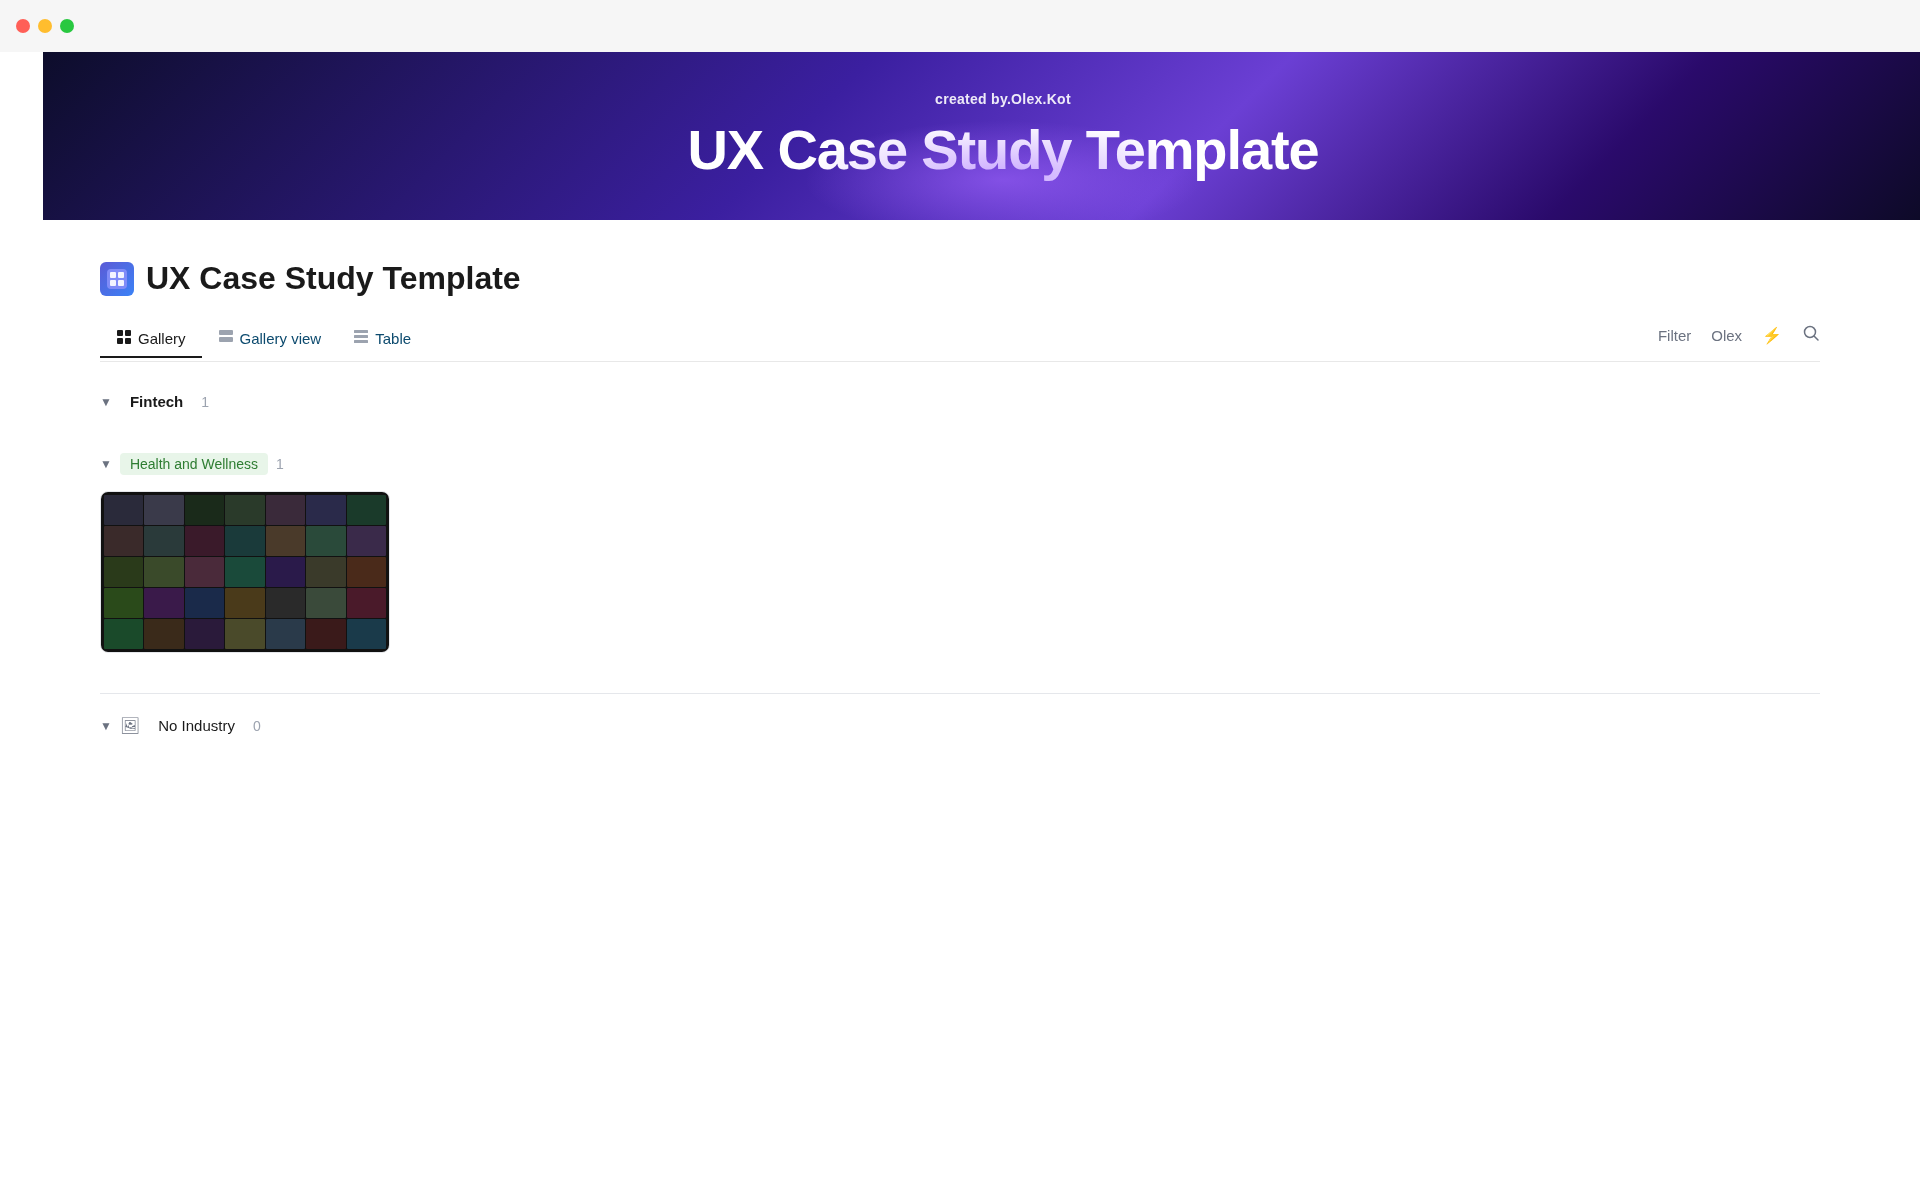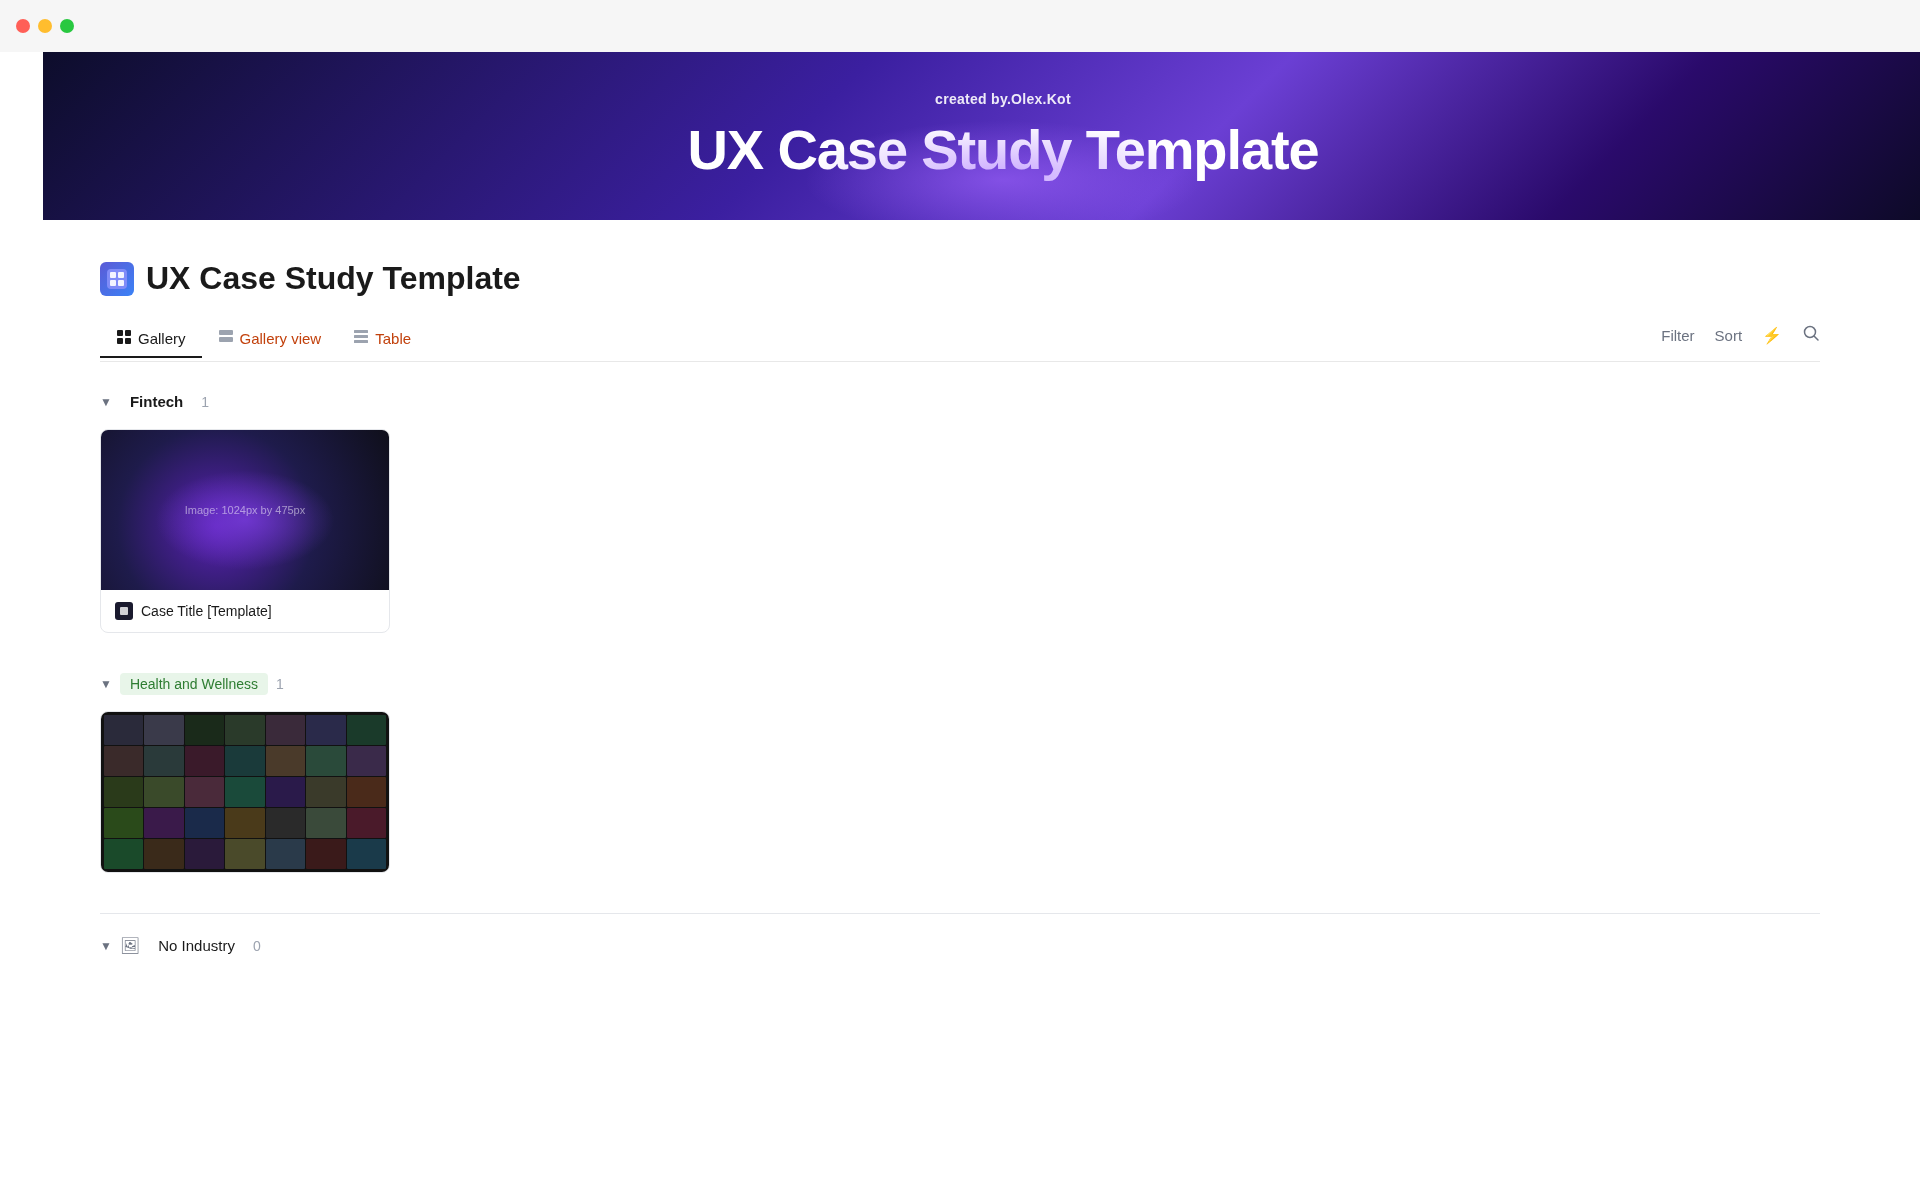--- a/index.html
+++ b/index.html
@@ -114,21 +114,21 @@
       display: flex;
       gap: 0;
     }
     .tab-item {
       display: flex;
       align-items: center;
       gap: 6px;
       padding: 8px 16px;
       cursor: pointer;
       font-size: 15px;
-      color: #c2410c;
+      color: #0c4a6e;
       border-bottom: 2px solid transparent;
       margin-bottom: -1px;
     }
     .tab-item.active {
       color: #1a1a1a;
       border-bottom: 2px solid #1a1a1a;
       font-weight: 500;
     }
     .tab-icon {
       font-size: 14px;
@@ -353,53 +353,36 @@
             <rect x="1" y="1" width="14" height="3" rx="0.5" fill="#9ca3af"></rect>
             <rect x="1" y="6" width="14" height="3" rx="0.5" fill="#9ca3af"></rect>
             <rect x="1" y="11" width="14" height="3" rx="0.5" fill="#9ca3af"></rect>
           </svg>
         </span>
         <span>Table</span>
       </div>
     </div>
     <div class="tabs-right">
       <span class="tab-action">Filter</span>
-      <span class="tab-action">Sort</span>
+      <span class="tab-action">Olex</span>
       <span class="bolt-icon">⚡</span>
       <span class="search-icon-btn">
         <svg width="18" height="18" viewBox="0 0 18 18" fill="none">
           <circle cx="8" cy="8" r="5.5" stroke="#6b7280" stroke-width="1.5"></circle>
           <line x1="12.5" y1="12.5" x2="16" y2="16" stroke="#6b7280" stroke-width="1.5" stroke-linecap="round"></line>
         </svg>
       </span>
     </div>
   </div>
 
   <div class="group-section">
     <div class="group-header">
       <span class="group-chevron">▼</span>
       <span class="group-tag fintech">Fintech</span>
       <span class="group-count">1</span>
-    </div>
-    <div class="cards-grid">
-      <div class="card">
-        <div class="card-image fintech-bg">
-          <div class="fintech-blob"></div>
-          <span class="img-placeholder-text">Image: 1024px by 475px</span>
-        </div>
-        <div class="card-footer">
-          <div class="card-footer-icon">
-            <svg width="12" height="12" viewBox="0 0 12 12" fill="none">
-              <rect width="12" height="12" rx="2" fill="#1a1a2e"></rect>
-              <rect x="2" y="2" width="8" height="8" rx="1" fill="white" opacity="0.8"></rect>
-            </svg>
-          </div>
-          <span>Case Title [Template]</span>
-        </div>
-      </div>
     </div>
   </div>
 
   <div class="group-section">
     <div class="group-header">
       <span class="group-chevron">▼</span>
       <span class="group-tag health">Health and Wellness</span>
       <span class="group-count">1</span>
     </div>
     <div class="cards-grid">

